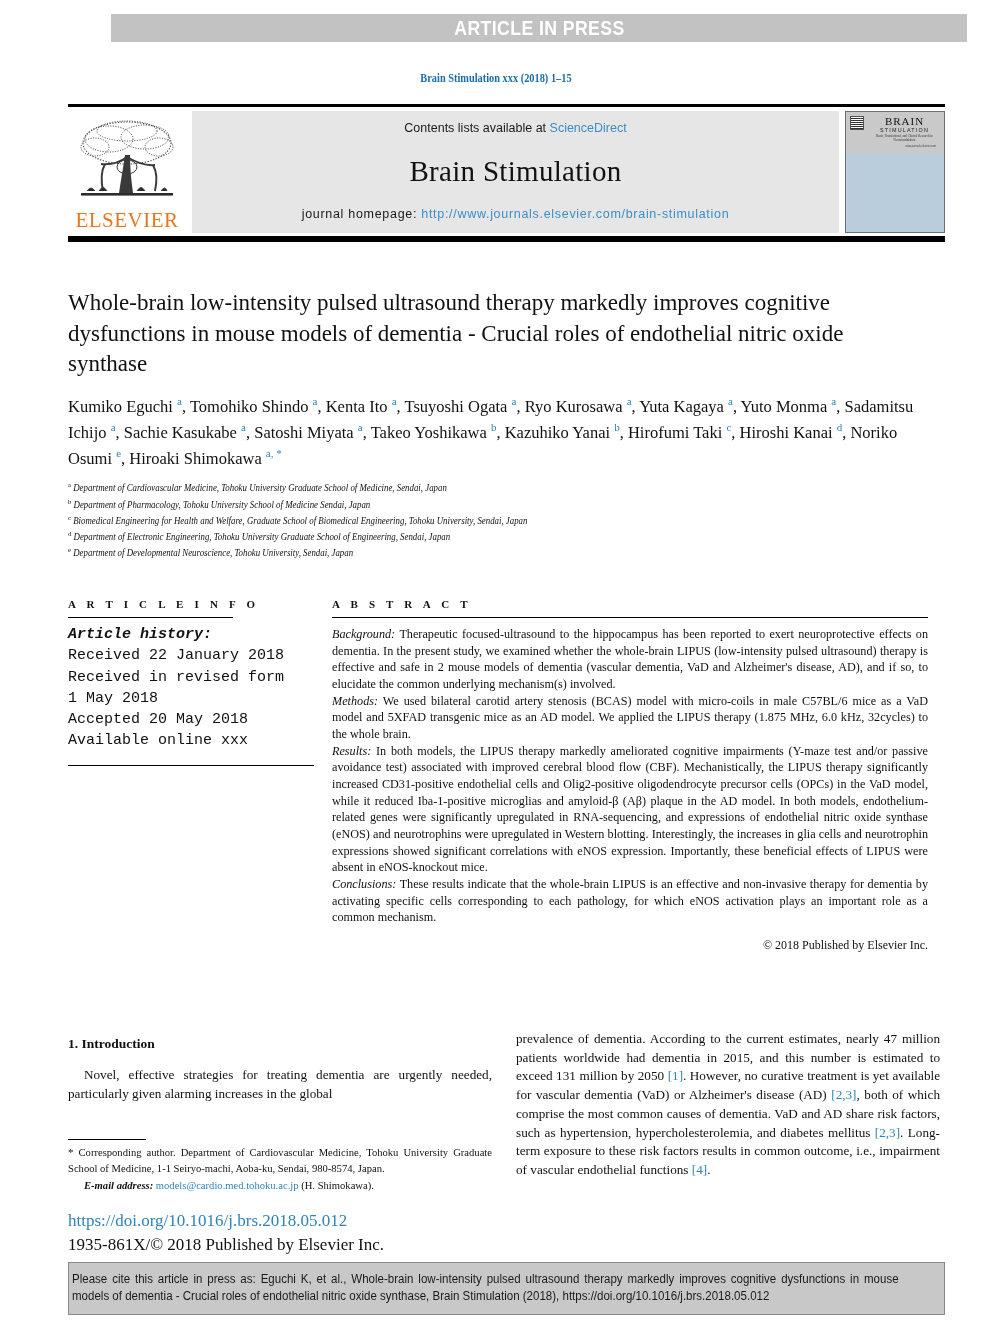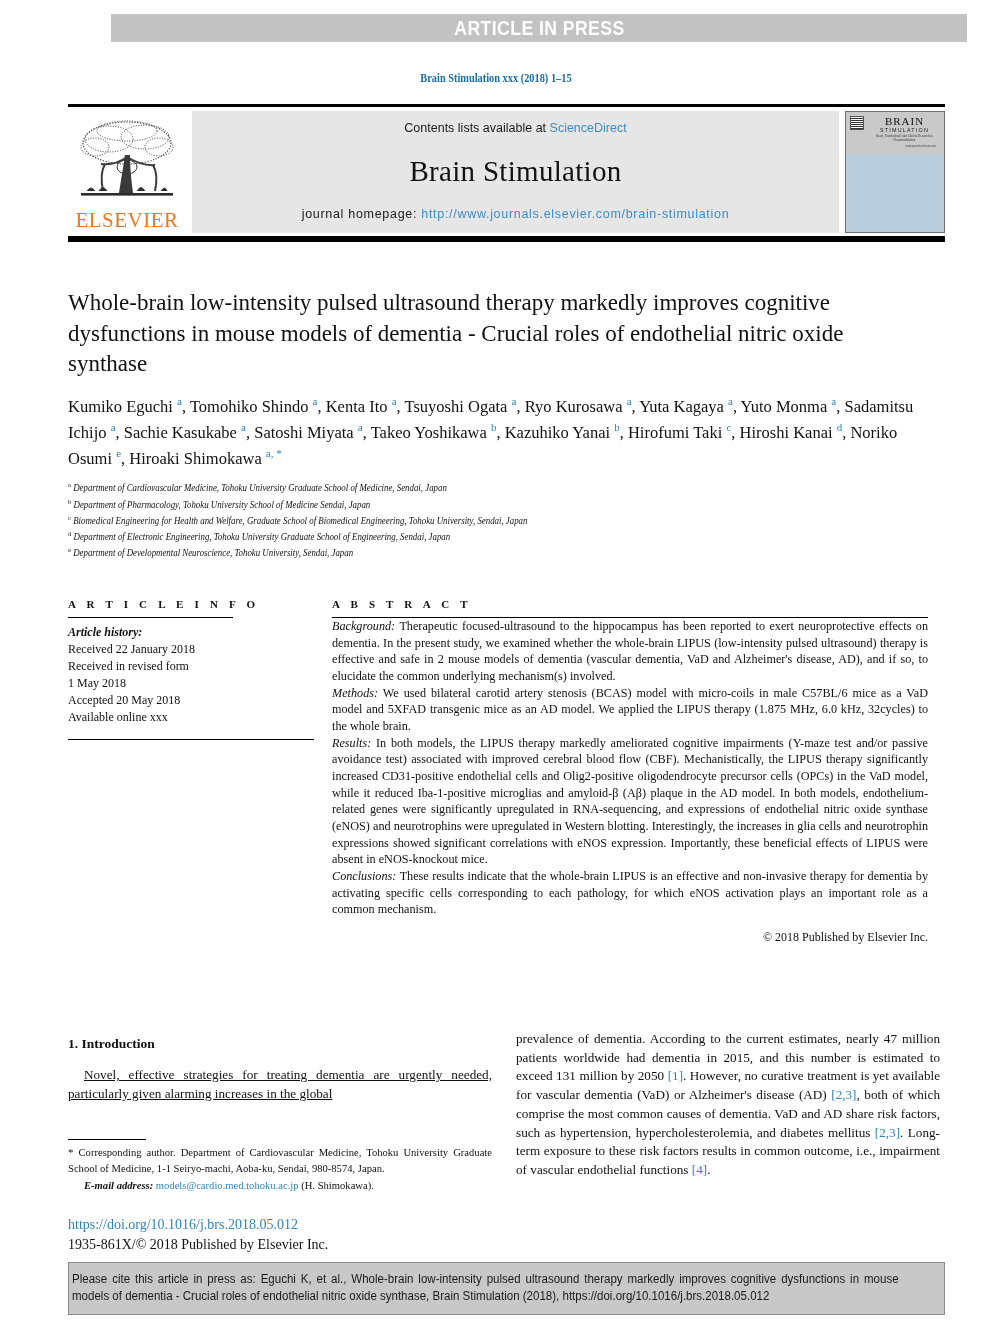--- a/index.html
+++ b/index.html
@@ -150,64 +150,64 @@
   .info-col { position: absolute; left: 68px; top: 598px; width: 246px; }
   .abs-col  { position: absolute; left: 332px; top: 598px; width: 596px; }
   .sec-head {
     font-family: "Liberation Serif", serif;
     font-weight: bold; font-size: 11px; letter-spacing: 4.2px;
     color: #111;
   }
   .hr-thin { border: 0; border-top: 1.6px solid #000; margin: 7px 0 0 0; }
   .hr-short { width: 165px; }
   .info-body {
-    font-family: Liberation Serif, serif;
-    font-size: 12px; line-height: 1.42; color: #111; margin-top: 6px;
+    font-family: Liberation Mono, monospace;
+    font-size: 15px; line-height: 1.42; color: #111; margin-top: 6px;
   }
   .info-body .ital { font-style: italic; font-weight: bold; }
   .kw-rule { border:0; border-top: 1.6px solid #000; width: 246px; margin: 13px 0 6px 0; }
 
   .abs-body {
     font-family: "Liberation Serif", serif;
     font-size: 12.2px; line-height: 1.365; color: #111;
-    text-align: justify; margin-top: 0;
+    text-align: justify; margin-top: 8px;
   }
   .abs-body p { margin: 0; }
   .abs-body .lbl { font-style: italic; }
   .copyright {
     font-family: "Liberation Serif", serif;
     font-size: 12px; text-align: right; margin-top: 12px; color:#111;
   }
 
   
   .body-left  { position: absolute; left: 68px; top: 1036px; width: 424px; }
   .body-right { position: absolute; left: 516px; top: 1030px; width: 424px; }
   .h-intro {
     font-family: "Liberation Serif", serif;
     font-weight: bold; font-size: 13.5px; color: #111; margin: 0 0 14px 0;
   }
   .para {
     font-family: "Liberation Serif", serif;
     font-size: 13.2px; line-height: 1.42; color: #111; text-align: justify;
     margin: 0;
   }
-  .para.indent { text-indent: 16px; text-decoration: underline; }
+  .para.indent { text-indent: 16px; }
   .ref { color: #2f83b8; }
 
   .foot-rule { border: 0; border-top: 1.3px solid #000; width: 78px; margin: 36px 0 5px 0; }
   .footnote {
     font-family: "Liberation Serif", serif;
     font-size: 10.6px; line-height: 1.44; color: #111; text-align: justify;
   }
   .footnote .star { font-size: 11px; }
   .footnote .em { font-style: italic; font-weight: bold; }
   .link { color: #2f83b8; }
   .doi-block {
     font-family: "Liberation Serif", serif;
-    font-size: 14px; line-height: 1.45; margin-top: 22px; color: #111;
+    font-size: 17px; line-height: 1.45; margin-top: 16px; color: #111;
   }
   .doi-block .doi { color: #2f83b8; }
 
   
   .cite-box {
     position: absolute;
     left: 68px; top: 1262px; width: 877px;
     border: 1px solid #8a8a8a;
     background: #c8c8c8;
     padding: 8px 11px 9px 3px;

